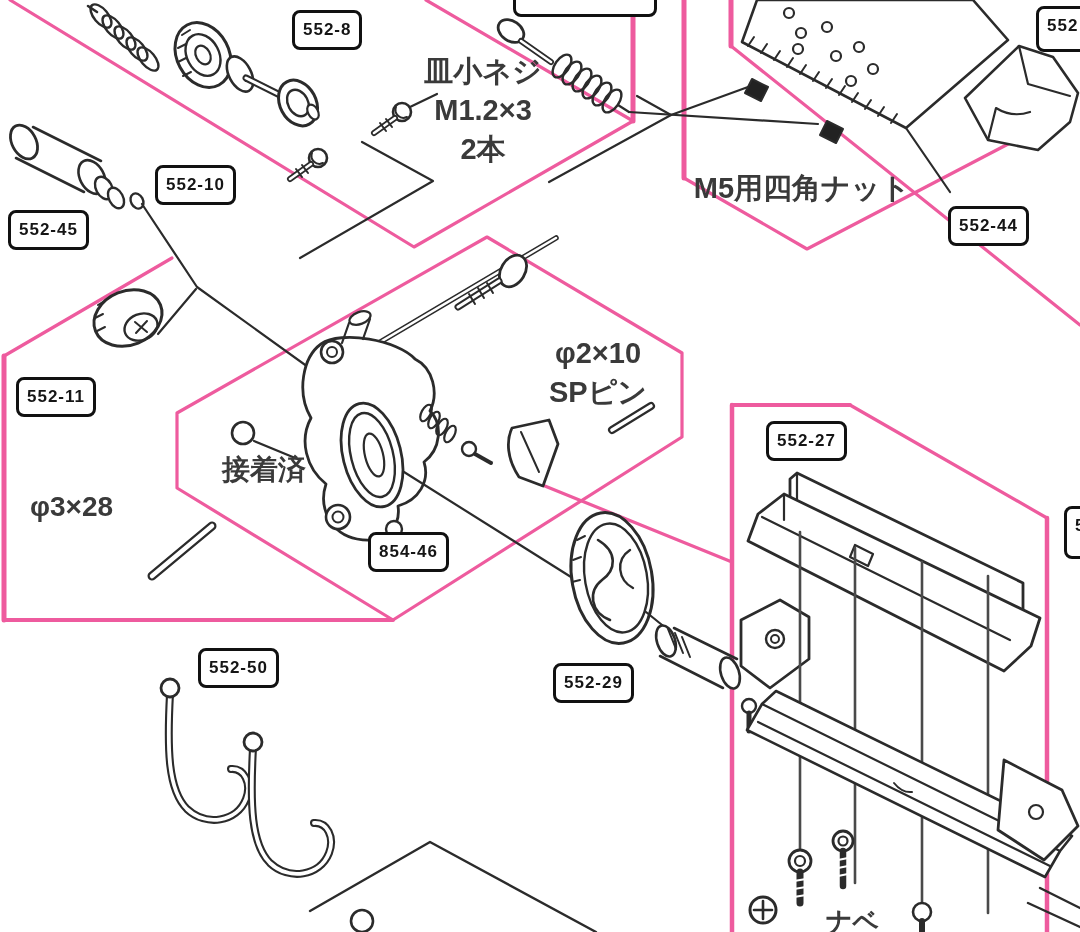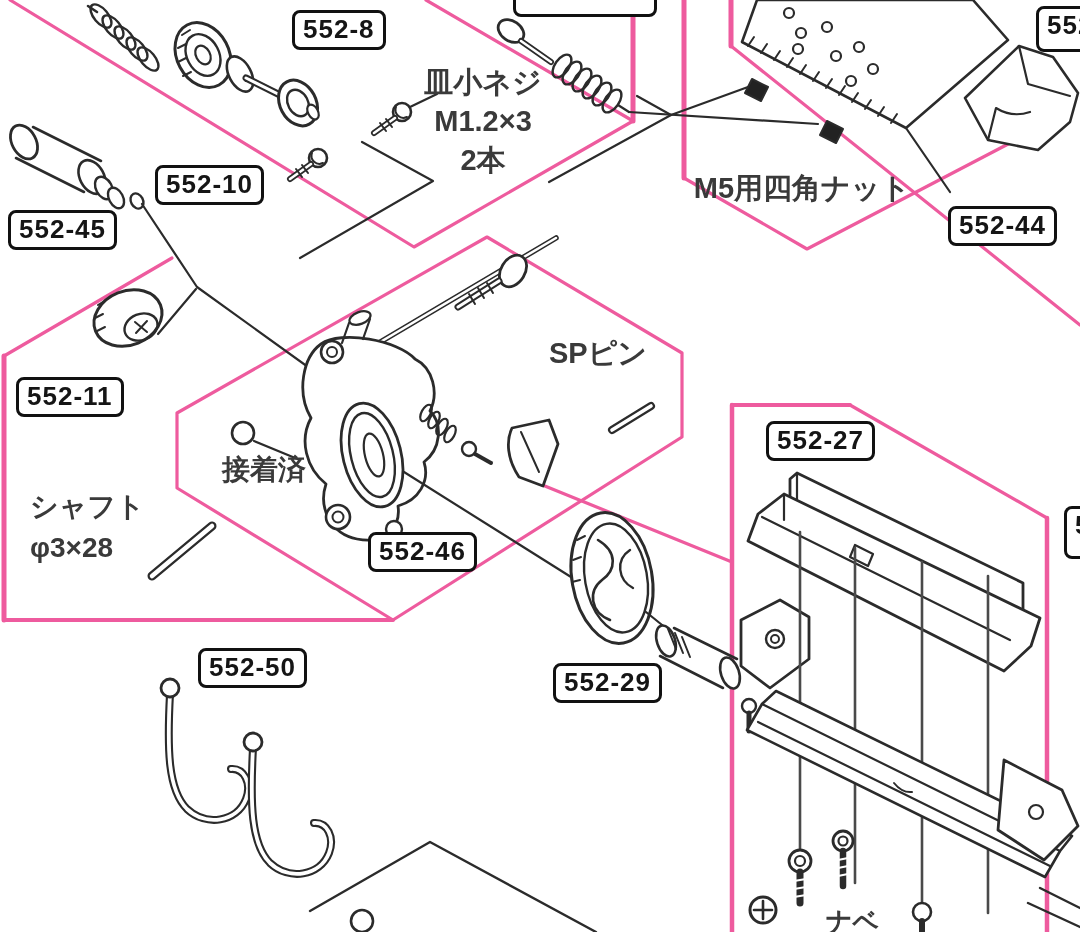--- a/index.html
+++ b/index.html
@@ -4,21 +4,21 @@
 <style>
   :root{
     --bg:#ffffff; --pink:#ee5b9e; --line:#2b2b2b;
     --label-border:#111111; --label-bg:#ffffff; --text:#3a3a3a;
   }
   html,body{margin:0;padding:0;}
   body{width:1080px;height:932px;position:relative;overflow:hidden;background:var(--bg);
        font-family:"Liberation Sans","DejaVu Sans",sans-serif;}
   #art{position:absolute;left:0;top:0;width:1080px;height:932px;}
   .plabel{position:absolute;background:var(--label-bg);border:3px solid var(--label-border);
-          border-radius:8px;padding:1px 8px 2px 8px;font-weight:bold;font-size:26px;line-height:31px;
+          border-radius:8px;padding:1px 8px 2px 8px;font-weight:bold;font-size:17px;line-height:31px;
           color:#151515;white-space:nowrap;letter-spacing:1px;z-index:5;}
   .plabel.partial{overflow:hidden;z-index:6;}
   .note{position:absolute;font-weight:bold;color:var(--text);z-index:4;}
   .note .ln{display:block;white-space:nowrap;}
 </style>
 </head>
 <body>
 
 <svg id="art" viewBox="0 0 1080 932" fill="none" stroke-linecap="round" stroke-linejoin="round">
 
@@ -306,44 +306,44 @@
       <circle cx="362" cy="921" r="11" fill="#fff" stroke-width="2.6"></circle>
     </g>
   </g>
 </svg>
 
 <div id="labels-layer">
     <div class="plabel" style="left: 292px; top: 10px;">552-8</div>
     <div class="plabel" style="left: 155px; top: 165px;">552-10</div>
     <div class="plabel" style="left: 8px; top: 210px;">552-45</div>
     <div class="plabel" style="left: 16px; top: 377px;">552-11</div>
-    <div class="plabel" style="left: 368px; top: 532px;">552-46</div>
+    <div class="plabel" style="left: 368px; top: 532px;">854-46</div>
     <div class="plabel" style="left: 553px; top: 663px;">552-29</div>
     <div class="plabel" style="left: 198px; top: 648px;">552-50</div>
     <div class="plabel" style="left: 750px; top: 421px; margin-left: 16px;">552-27</div>
     <div class="plabel" style="left: 948px; top: 206px; text-align: right;">552-44</div>
     <div class="plabel partial" style="left: 1036px; top: 6px; width: 60px; height: 37px;">552</div>
     <div class="plabel partial" style="left: 513px; top: -30px; width: 122px; height: 38px;"></div>
     <div class="plabel partial" style="left: 1064px; top: 506px; width: 40px; height: 44px;">5</div>
   </div>
 <div id="notes-layer">
-    <div class="note" style="left: 403px; top: 63px; width: 160px; text-align: center; font-size: 29px; line-height: 39px;">
+    <div class="note" style="left: 403px; top: 52px; width: 160px; text-align: center; font-size: 29px; line-height: 39px;">
       <span class="ln">皿小ネジ</span>
       <span class="ln">M1.2×3</span>
       <span class="ln">2本</span>
     </div>
     <div class="note" style="left: 676px; top: 146px; width: 252px; text-align: center; font-size: 29px; line-height: 37px; margin-top: 24px;">
       <span class="ln">M5用四角ナット</span>
     </div>
     <div class="note" style="left: 528px; top: 334px; width: 140px; text-align: center; font-size: 29px; line-height: 39px;">
+      <span class="ln">φ2×10</span>
       <span class="ln">SPピン</span>
     </div>
     <div class="note" style="left: 186px; top: 454px; width: 120px; text-align: right; font-size: 28px; line-height: 32px;">
       <span class="ln">接着済</span>
     </div>
     <div class="note" style="left: 30px; top: 486px; width: 140px; text-align: left; font-size: 28px; line-height: 41px;">
-      <span class="ln">シャフト</span>
       <span class="ln">φ3×28</span>
     </div>
     <div class="note" style="left: 826px; top: 906px; width: 90px; text-align: left; font-size: 26px; line-height: 30px;">
       <span class="ln">ナベ</span>
     </div>
   </div>
 
 </body></html>

